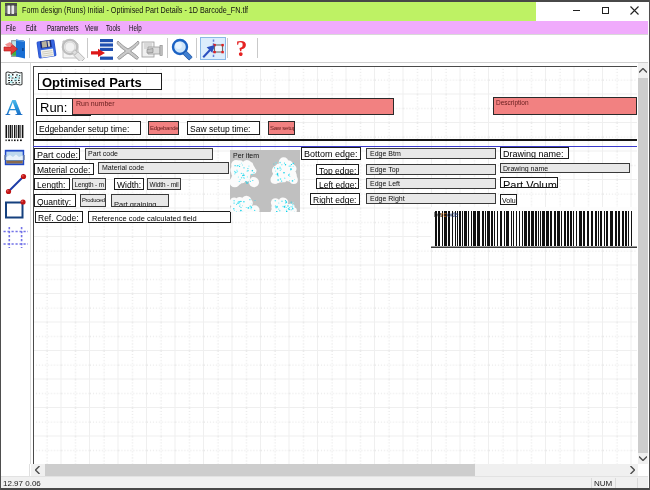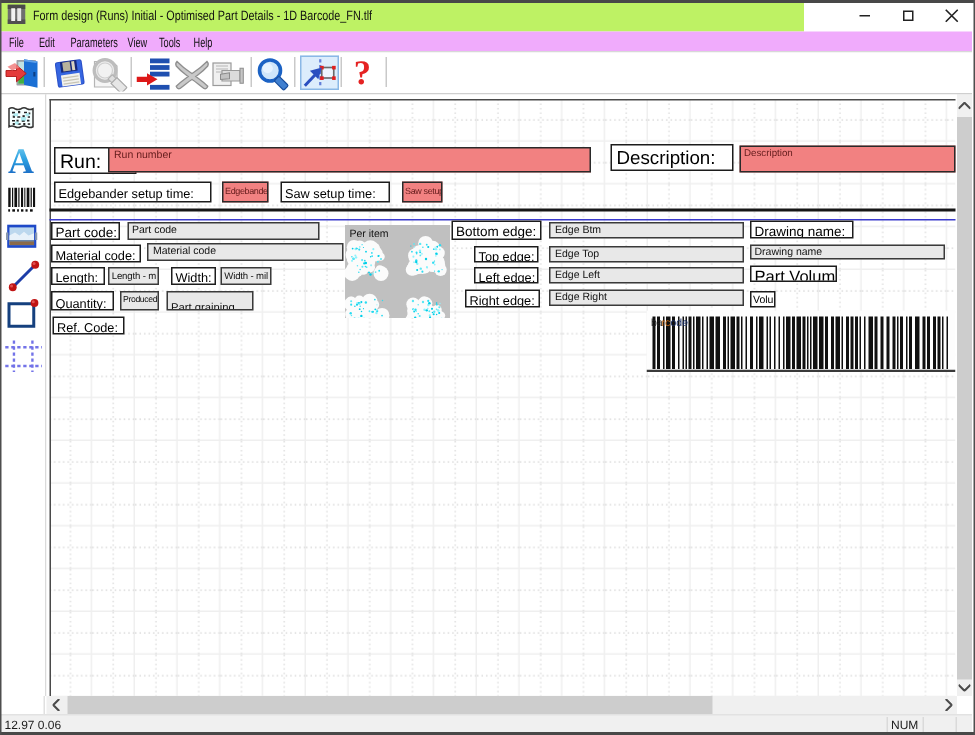--- a/index.html
+++ b/index.html
@@ -210,42 +210,43 @@
     <path d="M14 0 V28.5" stroke="#e0e0e0" stroke-width="1" stroke-dasharray="1 2" fill="none"></path>
     <path d="M0 14 H28.5" stroke="#e0e0e0" stroke-width="1" stroke-dasharray="1 2" fill="none"></path>
   </pattern>
       </defs>
   <rect x="0" y="0" width="604" height="398" fill="url(#g)"></rect>
 </svg>
 
 <div class="abs" style="left:33px;top:66px;width:604px;height:1px;background:#4a4a4a"></div>
 <div class="abs" style="left:33px;top:66px;width:1px;height:398px;background:#4a4a4a"></div>
 
+<div class="lbl" style="left:38px;top:73px;width:124px;height:17px;font-size:13px;font-weight:bold;padding:1px 0 0 3px;border-width:1px">Optimised Parts</div>
 <div class="lbl" style="left:36px;top:98px;width:55px;height:18px;font-size:13px;padding:1px 0 0 3px">Run:</div>
 <div class="pink" style="left:72px;top:98px;width:322px;height:17px;font-size:7px;padding:1px 0 0 3px">Run number</div>
-<div class="lbl" style="left:407px;top:96px;width:82px;height:18px;font-size:12.5px;padding:1px 0 0 3px">Description:</div>
 <div class="pink" style="left:493px;top:97px;width:144px;height:18px;font-size:6.5px;padding:1px 0 0 2px">Description</div>
 <div class="lbl" style="left:36px;top:121px;width:105px;height:14px;font-size:8.5px;padding:2px 0 0 2px">Edgebander setup time:</div>
 <div class="pink" style="left:148px;top:121px;width:31px;height:14px;font-size:6px;letter-spacing:-0.25px;padding:2.5px 0 0 1px">Edgebande</div>
 <div class="lbl" style="left:187px;top:121px;width:73px;height:14px;font-size:8.5px;padding:2px 0 0 2px">Saw setup time:</div>
 <div class="pink" style="left:268px;top:121px;width:27px;height:14px;font-size:6px;letter-spacing:-0.25px;padding:2.5px 0 0 1px">Saw setup</div>
 <div class="abs" style="left:33px;top:138.5px;width:604px;height:2px;background:#161616"></div>
 <div class="abs" style="left:33px;top:145.5px;width:604px;height:1px;background:#3a3acc"></div>
 <div class="lbl" style="left:34px;top:148px;width:46px;height:12px;font-size:9px;padding:1px 0 0 2px">Part code:</div>
 <div class="fld" style="left:85px;top:148px;width:128px;height:12px;font-size:7px;padding:1px 0 0 2px">Part code</div>
 <div class="lbl" style="left:34px;top:163px;width:60px;height:12px;font-size:8.5px;padding:1px 0 0 2px">Material code:</div>
 <div class="fld" style="left:98px;top:162px;width:131px;height:12px;font-size:7px;padding:1px 0 0 3px">Material code</div>
 <div class="lbl" style="left:34px;top:178px;width:36px;height:12px;font-size:8.5px;padding:1px 0 0 2px">Length:</div>
 <div class="fld" style="left:72px;top:178px;width:34px;height:12px;font-size:6.4px;letter-spacing:-0.1px;padding:1.5px 0 0 1.5px">Length - m</div>
 <div class="lbl" style="left:114px;top:178px;width:30px;height:12px;font-size:8.5px;padding:1px 0 0 2px">Width:</div>
 <div class="fld" style="left:147px;top:178px;width:34px;height:12px;font-size:6.4px;letter-spacing:-0.1px;padding:1.5px 0 0 1.5px">Width - mil</div>
 <div class="lbl" style="left:34px;top:194px;width:42px;height:13px;font-size:8.5px;padding:1.5px 0 0 2px">Quantity:</div>
 <div class="fld" style="left:80px;top:194px;width:26px;height:13px;font-size:5.8px;letter-spacing:-0.25px;padding:2px 0 0 1px">Produced</div>
 <div class="fld" style="left:111px;top:194px;width:58px;height:13px;font-size:7.5px;padding:5px 0 0 2px">Part graining</div>
 <div class="lbl" style="left:35px;top:211px;width:48px;height:12px;font-size:8.5px;padding:1px 0 0 2px">Ref. Code:</div>
+<div class="lbl" style="left:88px;top:211px;width:143px;height:12px;font-size:7.5px;padding:1.5px 0 0 3px">Reference code calculated field</div>
 <div class="lbl" style="left:301px;top:147px;width:60px;height:13px;font-size:9px;padding:1px 0 0 2px">Bottom edge:</div>
 <div class="fld" style="left:366px;top:148px;width:130px;height:11px;font-size:7px;padding:1px 0 0 3px">Edge Btm</div>
 <div class="lbl" style="left:316px;top:164px;width:43px;height:11px;font-size:8.5px;padding:0.5px 0 0 2px">Top edge:</div>
 <div class="fld" style="left:366px;top:163.5px;width:130px;height:11px;font-size:7px;padding:1px 0 0 3px">Edge Top</div>
 <div class="lbl" style="left:316px;top:178px;width:43px;height:11px;font-size:8.5px;padding:0.5px 0 0 2px">Left edge:</div>
 <div class="fld" style="left:366px;top:178px;width:130px;height:11px;font-size:7px;padding:1px 0 0 3px">Edge Left</div>
 <div class="lbl" style="left:310px;top:193px;width:50px;height:12px;font-size:8.5px;padding:1px 0 0 2px">Right edge:</div>
 <div class="fld" style="left:366px;top:193px;width:130px;height:11px;font-size:7px;padding:1px 0 0 3px">Edge Right</div>
 <div class="lbl" style="left:500px;top:147px;width:69px;height:12px;font-size:9px;padding:0.5px 0 0 2px">Drawing name:</div>
 <div class="fld" style="left:500px;top:163px;width:130px;height:10px;font-size:7px;padding:1px 0 0 2px">Drawing name</div>

